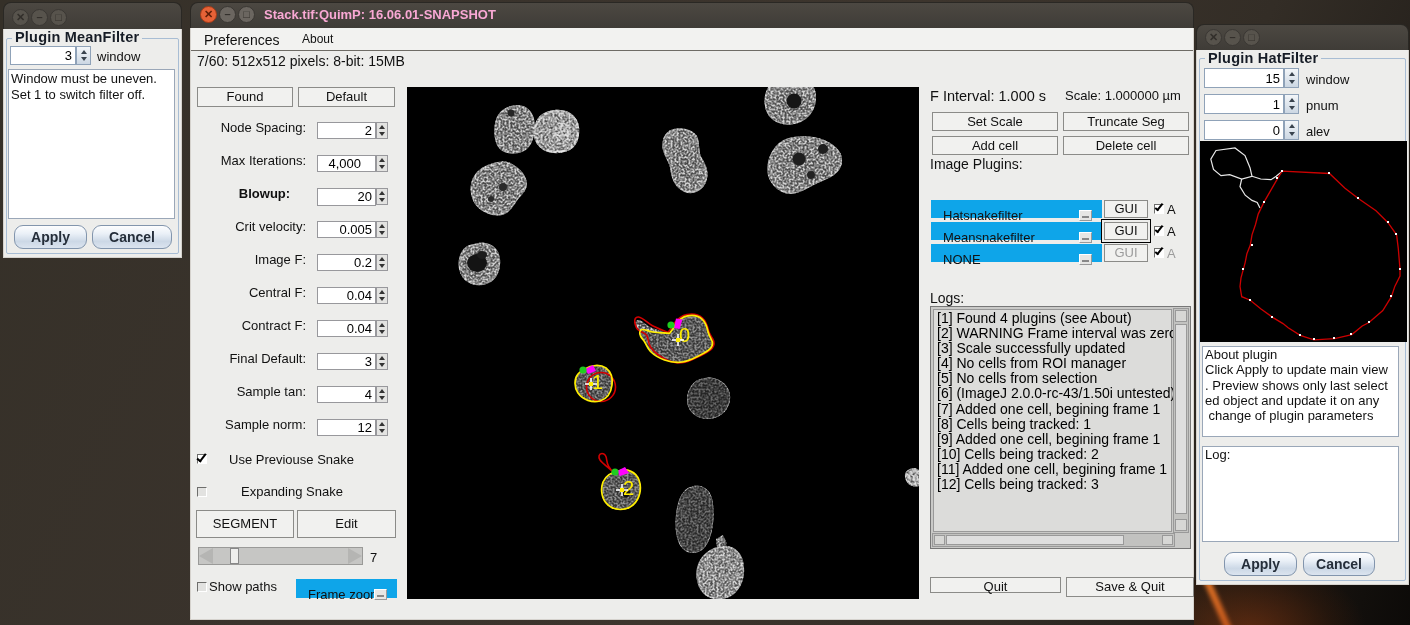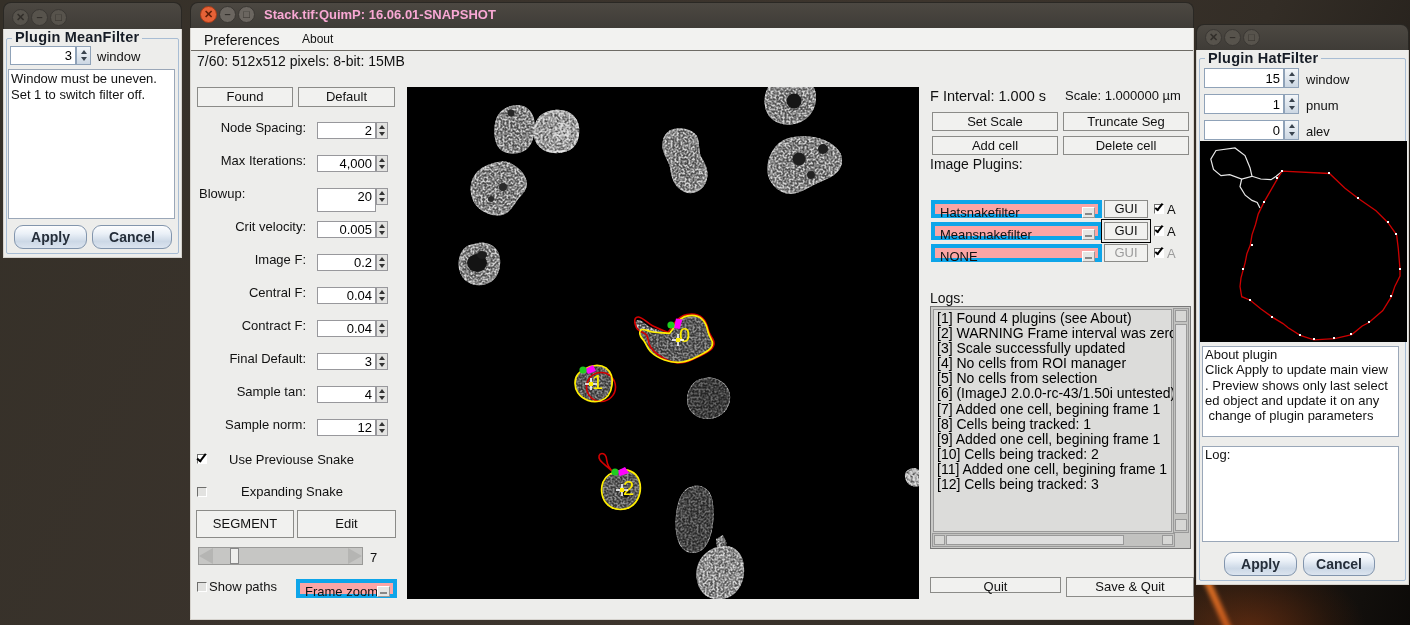--- a/index.html
+++ b/index.html
@@ -44,21 +44,21 @@
   border:1px solid #6e6e6c; border-bottom-color:#fff; border-right-color:#fff; }
 .chk { position:absolute; width:5px; height:10px; border-right:2.6px solid #000; border-bottom:2.6px solid #000; transform:rotate(38deg); }
 
 .mfield { position:absolute; background:#fff; border:1px solid #98989c; text-align:right;
   font:13px "Liberation Sans",sans-serif; color:#000; }
 .marr { position:absolute; width:12px; background:#e3e3e1; border:1px solid #98989c; }
 .marr:before, .marr:after { content:""; position:absolute; left:50%; margin-left:-3px;
   border-left:3px solid transparent; border-right:3px solid transparent; }
 .marr:before { top:2px; border-bottom:4px solid #333; }
 .marr:after { bottom:2px; border-top:4px solid #333; }
-.choice { position:absolute; background:#fca5a5; border:4px solid #0ea5e9; }
+.choice { position:absolute; background:#0ea5e9; border:7px solid #0ea5e9; }
 .choice .dash { position:absolute; right:3px; top:3px; width:13px; height:11px;
   background:#e6e6e4; border:1px solid #999; border-top-color:#fff; border-left-color:#fff; }
 .choice .dash:after { content:""; position:absolute; left:2px; bottom:2px; right:2px; height:2px;
   background:#888; }
 .choice .ct { position:absolute; left:5px; top:1px; font:13px "Liberation Sans",sans-serif; color:#111; }
 </style>
 </head>
 <body>
 
 <div class="desk" style="left:0;top:0;width:1410px;height:625px;
@@ -120,24 +120,24 @@
 
     <div class="lbl" style="left:6px;top:25px;font-size:14px;">7/60: 512x512 pixels: 8-bit: 15MB</div>
 
     <div class="abtn" style="left:6px;top:59px;width:96px;height:20px;line-height:18px;">Found</div>
     <div class="abtn" style="left:107px;top:59px;width:97px;height:20px;line-height:18px;">Default</div>
 
     <div class="lbl" style="left:0px;top:92px;width:115px;text-align:right;">Node Spacing:</div>
     <div class="mfield" style="left:126px;top:94px;width:59px;height:17px;line-height:15px;padding-right:3px;">2</div>
     <div class="marr" style="left:185px;top:94px;height:17px;"></div>
     <div class="lbl" style="left:0px;top:125px;width:115px;text-align:right;">Max Iterations:</div>
-    <div class="mfield" style="left:126px;top:127px;width:59px;height:17px;line-height:15px;padding-right:3px;">4,000</div>
+    <div class="mfield" style="left:126px;top:127px;width:59px;height:17px;line-height:15px;padding-right:14px;">4,000</div>
     <div class="marr" style="left:185px;top:127px;height:17px;"></div>
-    <div class="lbl" style="left:8px;top:158px;width:115px;text-align:left;">Blowup:</div>
-    <div class="mfield" style="left:126px;top:160px;width:59px;height:24px;line-height:15px;padding-right:3px;">20</div>
+    <div class="lbl" style="left:16px;top:158px;width:115px;text-align:center;font-weight:bold;">Blowup:</div>
+    <div class="mfield" style="left:126px;top:160px;width:59px;height:18px;line-height:15px;padding-right:3px;">20</div>
     <div class="marr" style="left:185px;top:160px;height:17px;"></div>
     <div class="lbl" style="left:0px;top:191px;width:115px;text-align:right;">Crit velocity:</div>
     <div class="mfield" style="left:126px;top:193px;width:59px;height:17px;line-height:15px;padding-right:3px;">0.005</div>
     <div class="marr" style="left:185px;top:193px;height:17px;"></div>
     <div class="lbl" style="left:0px;top:224px;width:115px;text-align:right;">Image F:</div>
     <div class="mfield" style="left:126px;top:226px;width:59px;height:17px;line-height:15px;padding-right:3px;">0.2</div>
     <div class="marr" style="left:185px;top:226px;height:17px;"></div>
     <div class="lbl" style="left:0px;top:257px;width:115px;text-align:right;">Central F:</div>
     <div class="mfield" style="left:126px;top:259px;width:59px;height:17px;line-height:15px;padding-right:3px;">0.04</div>
     <div class="marr" style="left:185px;top:259px;height:17px;"></div>

